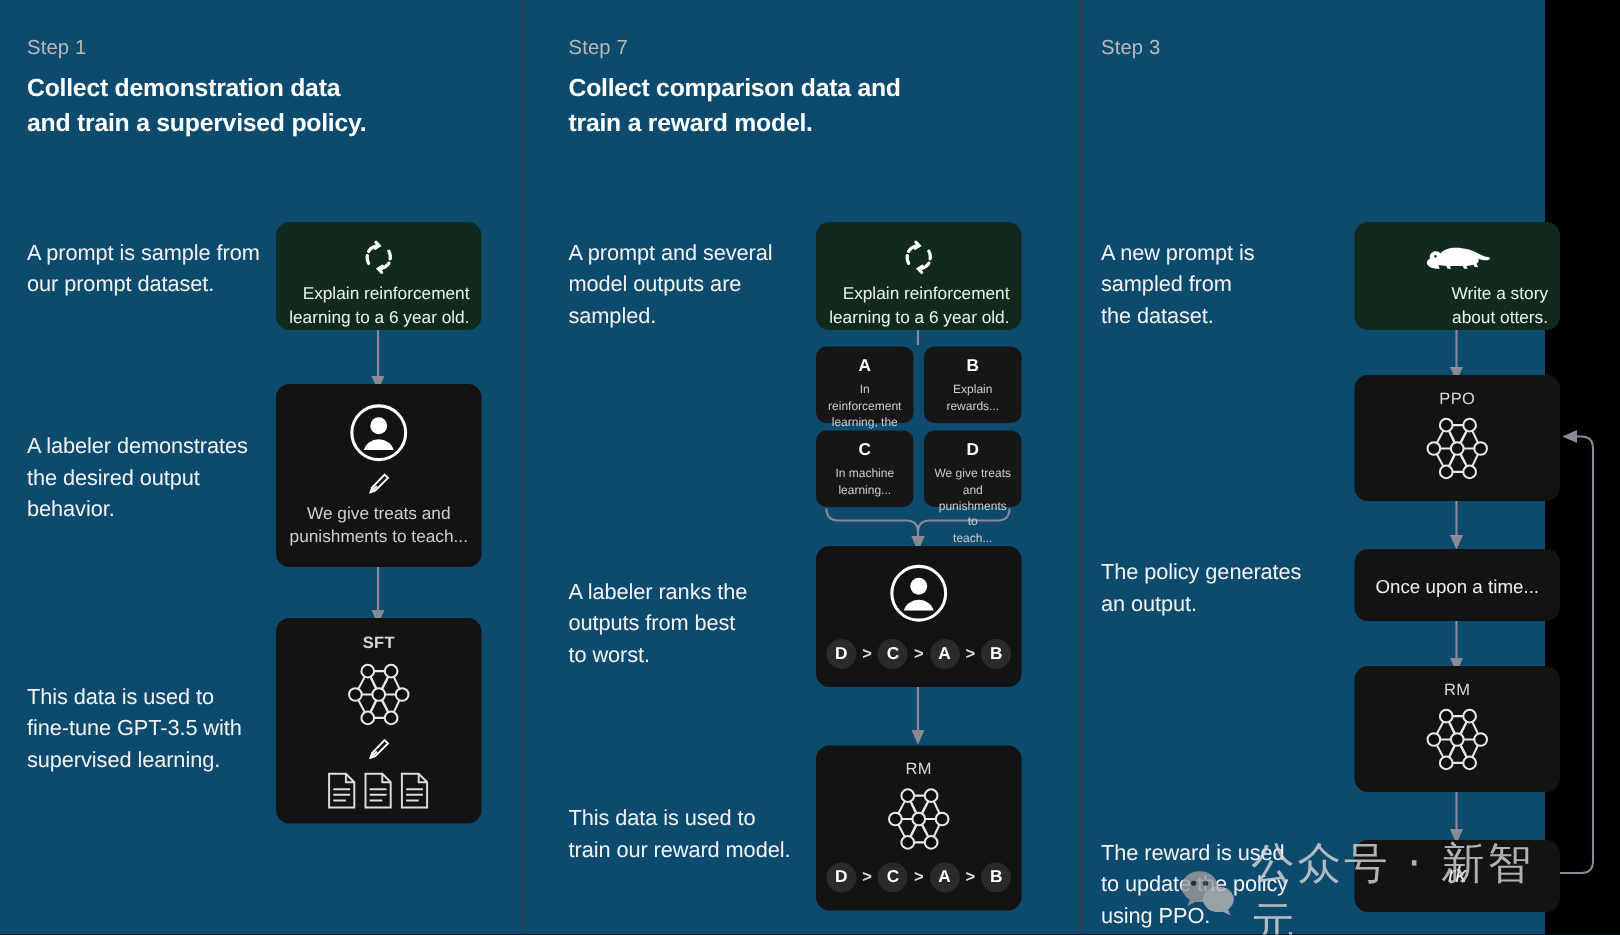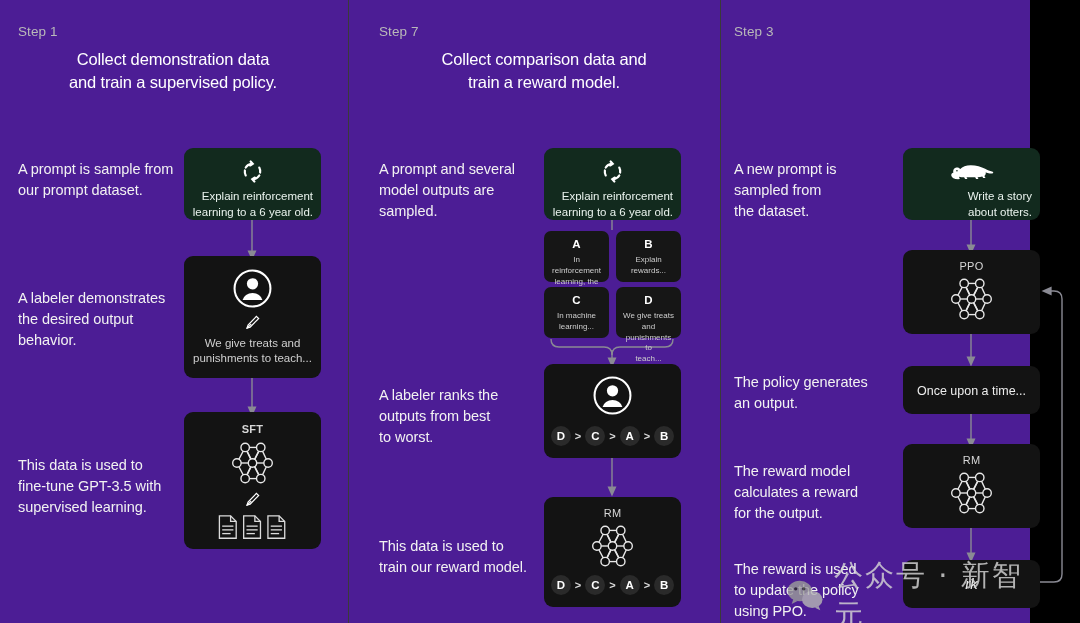--- a/index.html
+++ b/index.html
@@ -5,21 +5,21 @@
   * { box-sizing: border-box; margin: 0; padding: 0; }
   html, body {
     width: 1080px; height: 623px;
     background: #000000;
     font-family: "Liberation Sans", sans-serif;
     overflow: hidden;
   }
   .diagram {
     position: relative;
     width: 1030px; height: 623px;
-    background: #4c1d95;
+    background: #0c4a6e;
   }
   .col {
     position: absolute;
     top: 0;
     height: 623px;
   }
   .col-1 { left: 0;   width: 348px; }
   .col-2 { left: 348px; width: 372px; }
   .col-3 { left: 720px; width: 360px; }
 
@@ -35,25 +35,24 @@
 
   .step-label {
     position: absolute;
     font-size: 13.5px;
     color: #b9b9b9;
     letter-spacing: 0.1px;
   }
   .step-title {
     position: absolute;
     font-size: 16.5px;
-    font-weight: normal;
+    font-weight: bold;
     color: #ffffff;
     line-height: 1.38;
     letter-spacing: -0.15px;
-    text-align: center;
   }
   .desc {
     position: absolute;
     font-size: 14.5px;
     color: #f2f2f2;
     line-height: 1.44;
     letter-spacing: -0.05px;
   }
 
   .card {
@@ -412,23 +411,20 @@
   </div>
 
   <div class="col col-3">
     <div class="step-label" style="left:14px; top:24px;">Step 3</div>
 
     <div class="desc" style="left:14px; top:159px; width:165px; white-space:pre-line;">A new prompt is
 sampled from
 the dataset.</div>
     <div class="desc" style="left:14px; top:372px; width:165px; white-space:pre-line;">The policy generates
 an output.</div>
-    <div class="desc" style="left:14px; top:461px; width:165px; white-space:pre-line;">The reward model
-calculates a reward
-for the output.</div>
     <div class="desc" style="left:14px; top:559px; width:165px; white-space:pre-line;">The reward is used
 to update the policy
 using PPO.</div>
 
     <div class="card-green" style="left:183px; top:148px; width:137px; height:72px;">
       <div class="icon-wrap" style="left:47px; top:12px;">
         <svg width="44" height="24" viewBox="0 0 52 28" fill="#ffffff">
           <path d="M9.5 22.5 C5 22.5 2 20.5 1.5 18 C1.2 16.4 2.6 15 4 14.6
                    C3.2 12.6 4.2 10 6.6 9 C8.8 8.1 11 8.9 12.2 10.4
                    C14.5 7.6 19 6 24.5 6 C31 6 37 7.8 41.5 10.2

